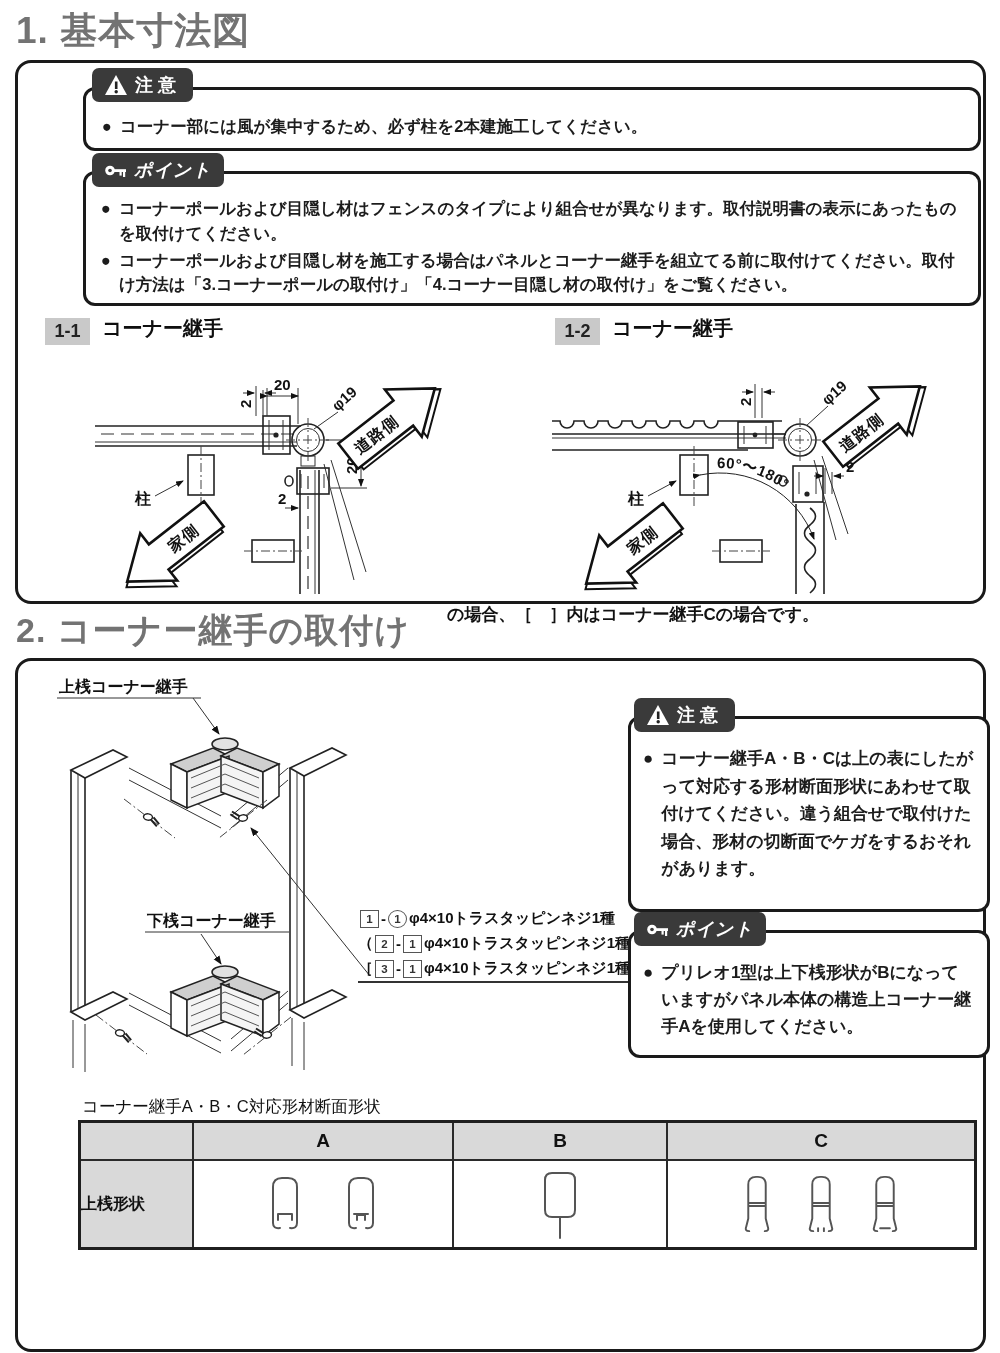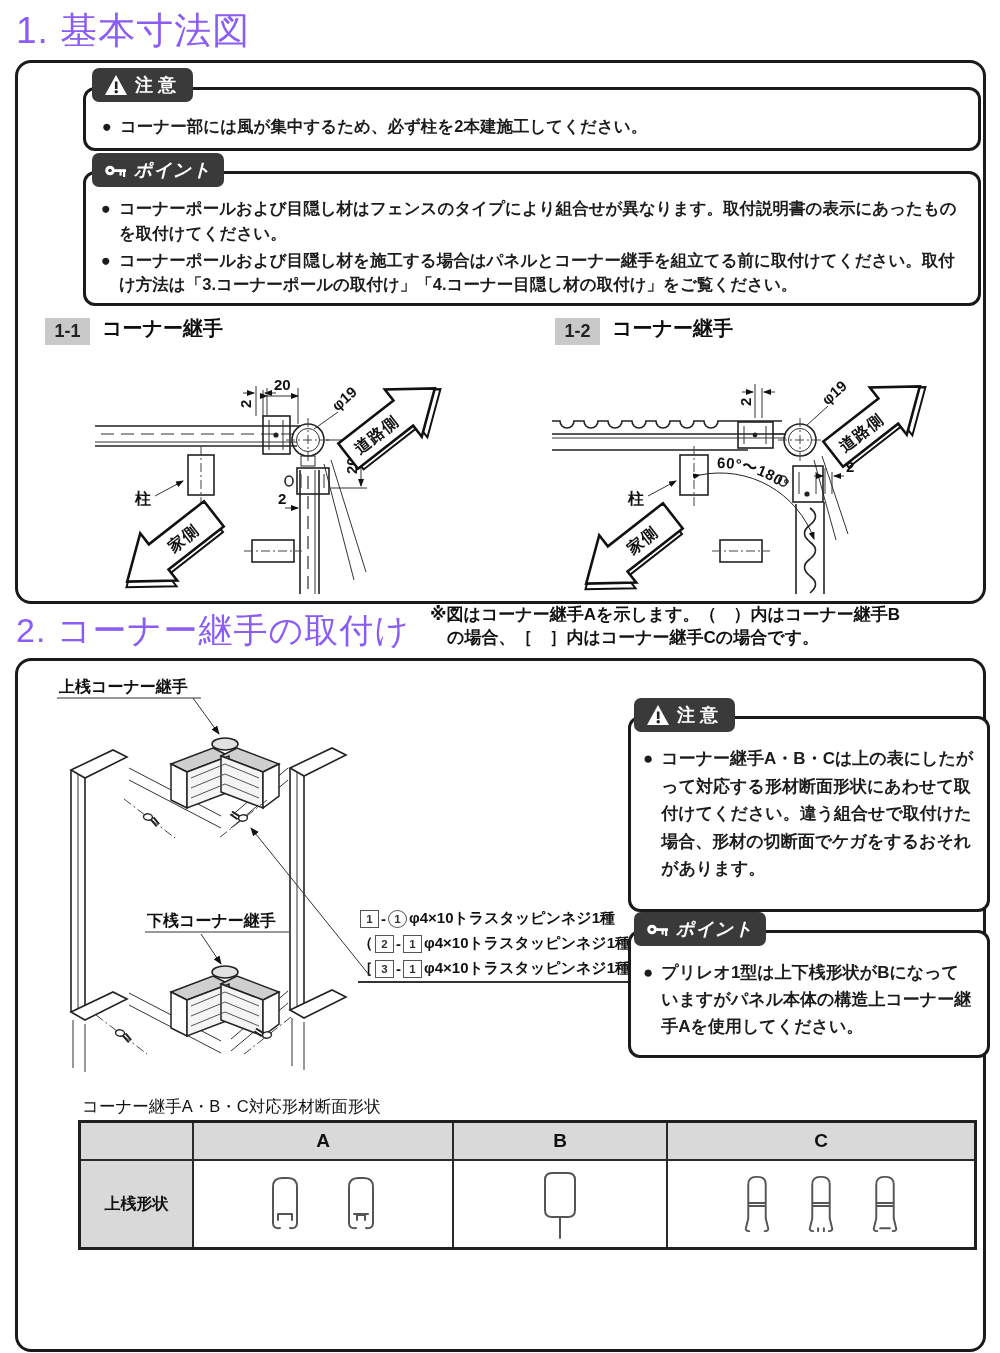--- a/index.html
+++ b/index.html
@@ -1,19 +1,19 @@
 <!DOCTYPE html>
 <html><head>
 <meta charset="utf-8">
 <style>
   html,body{margin:0;padding:0}
   body{width:1000px;height:1353px;position:relative;background:#fff;
        font-family:"Liberation Sans","DejaVu Sans",sans-serif;color:#111;overflow:hidden}
   .abs{position:absolute}
-  .h1{font-size:37px;font-weight:normal;letter-spacing:1px;color:#8b5cf6}
+  .h1{font-size:37px;font-weight:bold;letter-spacing:1px;color:#737373}
   .outerbox{border:3px solid #1a1a1a;border-radius:16px;background:#fff}
   .panel{border:3px solid #1a1a1a;border-radius:12px;background:#fff}
   .badge{height:34px;background:#3a3a3a;border-radius:7px;color:#fff;display:flex;
          align-items:center;justify-content:center;gap:7px;padding:0 12px;font-weight:bold;z-index:3}
   .badge .bt{font-size:18px;letter-spacing:5px}
   .badge.pt .bt{font-style:italic;letter-spacing:1px;font-size:18px}
   .bull{display:flex;gap:8px;font-size:16.5px;font-weight:600;line-height:1.5;color:#1c1c1c}
   .bull .bch{flex:0 0 auto}
   .tag{background:#c9c9c9;width:45px;height:27px;display:flex;align-items:center;
        justify-content:center;font-weight:bold;font-size:18px;color:#222}
@@ -23,21 +23,21 @@
   .screwline{font-size:15px;font-weight:600;height:25px;display:flex;align-items:center;white-space:nowrap}
   .screwline.u3{border-bottom:2px solid #333}
   .nbox{display:inline-flex;align-items:center;justify-content:center;min-width:15px;height:16px;
         border:1.5px solid #555;font-size:11.5px;font-weight:bold;padding:0 1px;margin:0 2px;background:#fff;color:#333}
   .ncirc{border-radius:50%}
   .tbl-title{font-size:16.5px;font-weight:normal}
   table.prof{border-collapse:collapse}
   table.prof td,table.prof th{border:2px solid #2a2a2a;padding:0}
   table.prof{border:3px solid #1f1f1f}
   .thead{background:#d9d9d9;font-weight:bold;font-size:19px;text-align:center;height:36px}
-  .rowlab{background:#d9d9d9;font-weight:bold;font-size:16px;text-align:center}
+  .rowlab{background:#d9d9d9;font-weight:bold;font-size:16px;text-align:left}
   .profcell{display:flex;justify-content:center;align-items:center;gap:38px;height:86px}
   .profcell.tight{gap:30px}
   svg .ln{stroke:#222;stroke-width:1.6;fill:none}
   svg .thin{stroke:#333;stroke-width:1;fill:none}
   svg .dd{stroke:#444;stroke-width:1;fill:none;stroke-dasharray:9 3 2 3}
   svg .dash{stroke:#333;stroke-width:1.2;fill:none;stroke-dasharray:13 7}
   svg .dim{font-size:15px;font-weight:bold;fill:#111}
   svg .lab{font-size:16px;font-weight:bold;fill:#111}
   svg .arrtext{font-size:16px;font-weight:bold;fill:#111;letter-spacing:1px}
   svg .blockarrow{fill:#fff;stroke:#111;stroke-width:2.6}
@@ -262,21 +262,20 @@
   </g>
   <g transform="translate(72,178) rotate(-38)">
     <polygon class="shadow" points="58,-12 -12,-12 -12,-26 -52,4 -12,34 -12,20 58,20"></polygon>
     <polygon class="blockarrow" points="62,-16 -8,-16 -8,-30 -48,0 -8,30 -8,16 62,16"></polygon>
     <text class="arrtext" x="6" y="6">家側</text>
   </g>
 </svg>
 
 <div class="abs h1" style="left:16px;top:608px;font-size:34px">2. コーナー継手の取付け</div>
 <div class="abs note" style="left:430px;top:604px;width:558px">
-  <div>※図はコーナー継手Aを示します。（　）内はコーナー継手B</div>
   <div class="ind">の場合、［　］内はコーナー継手Cの場合です。</div>
 </div>
 
 <div class="abs outerbox" style="left:15px;top:658px;width:965px;height:688px"></div>
 
 <svg class="abs" style="left:25px;top:668px" width="600" height="428" viewBox="0 0 600 428">
   <defs>
     <marker id="ae" markerWidth="10" markerHeight="9" refX="8" refY="3.5" orient="auto">
         <path d="M0 0 L9 3.5 L0 7 Z" fill="#111"></path>
       </marker>

